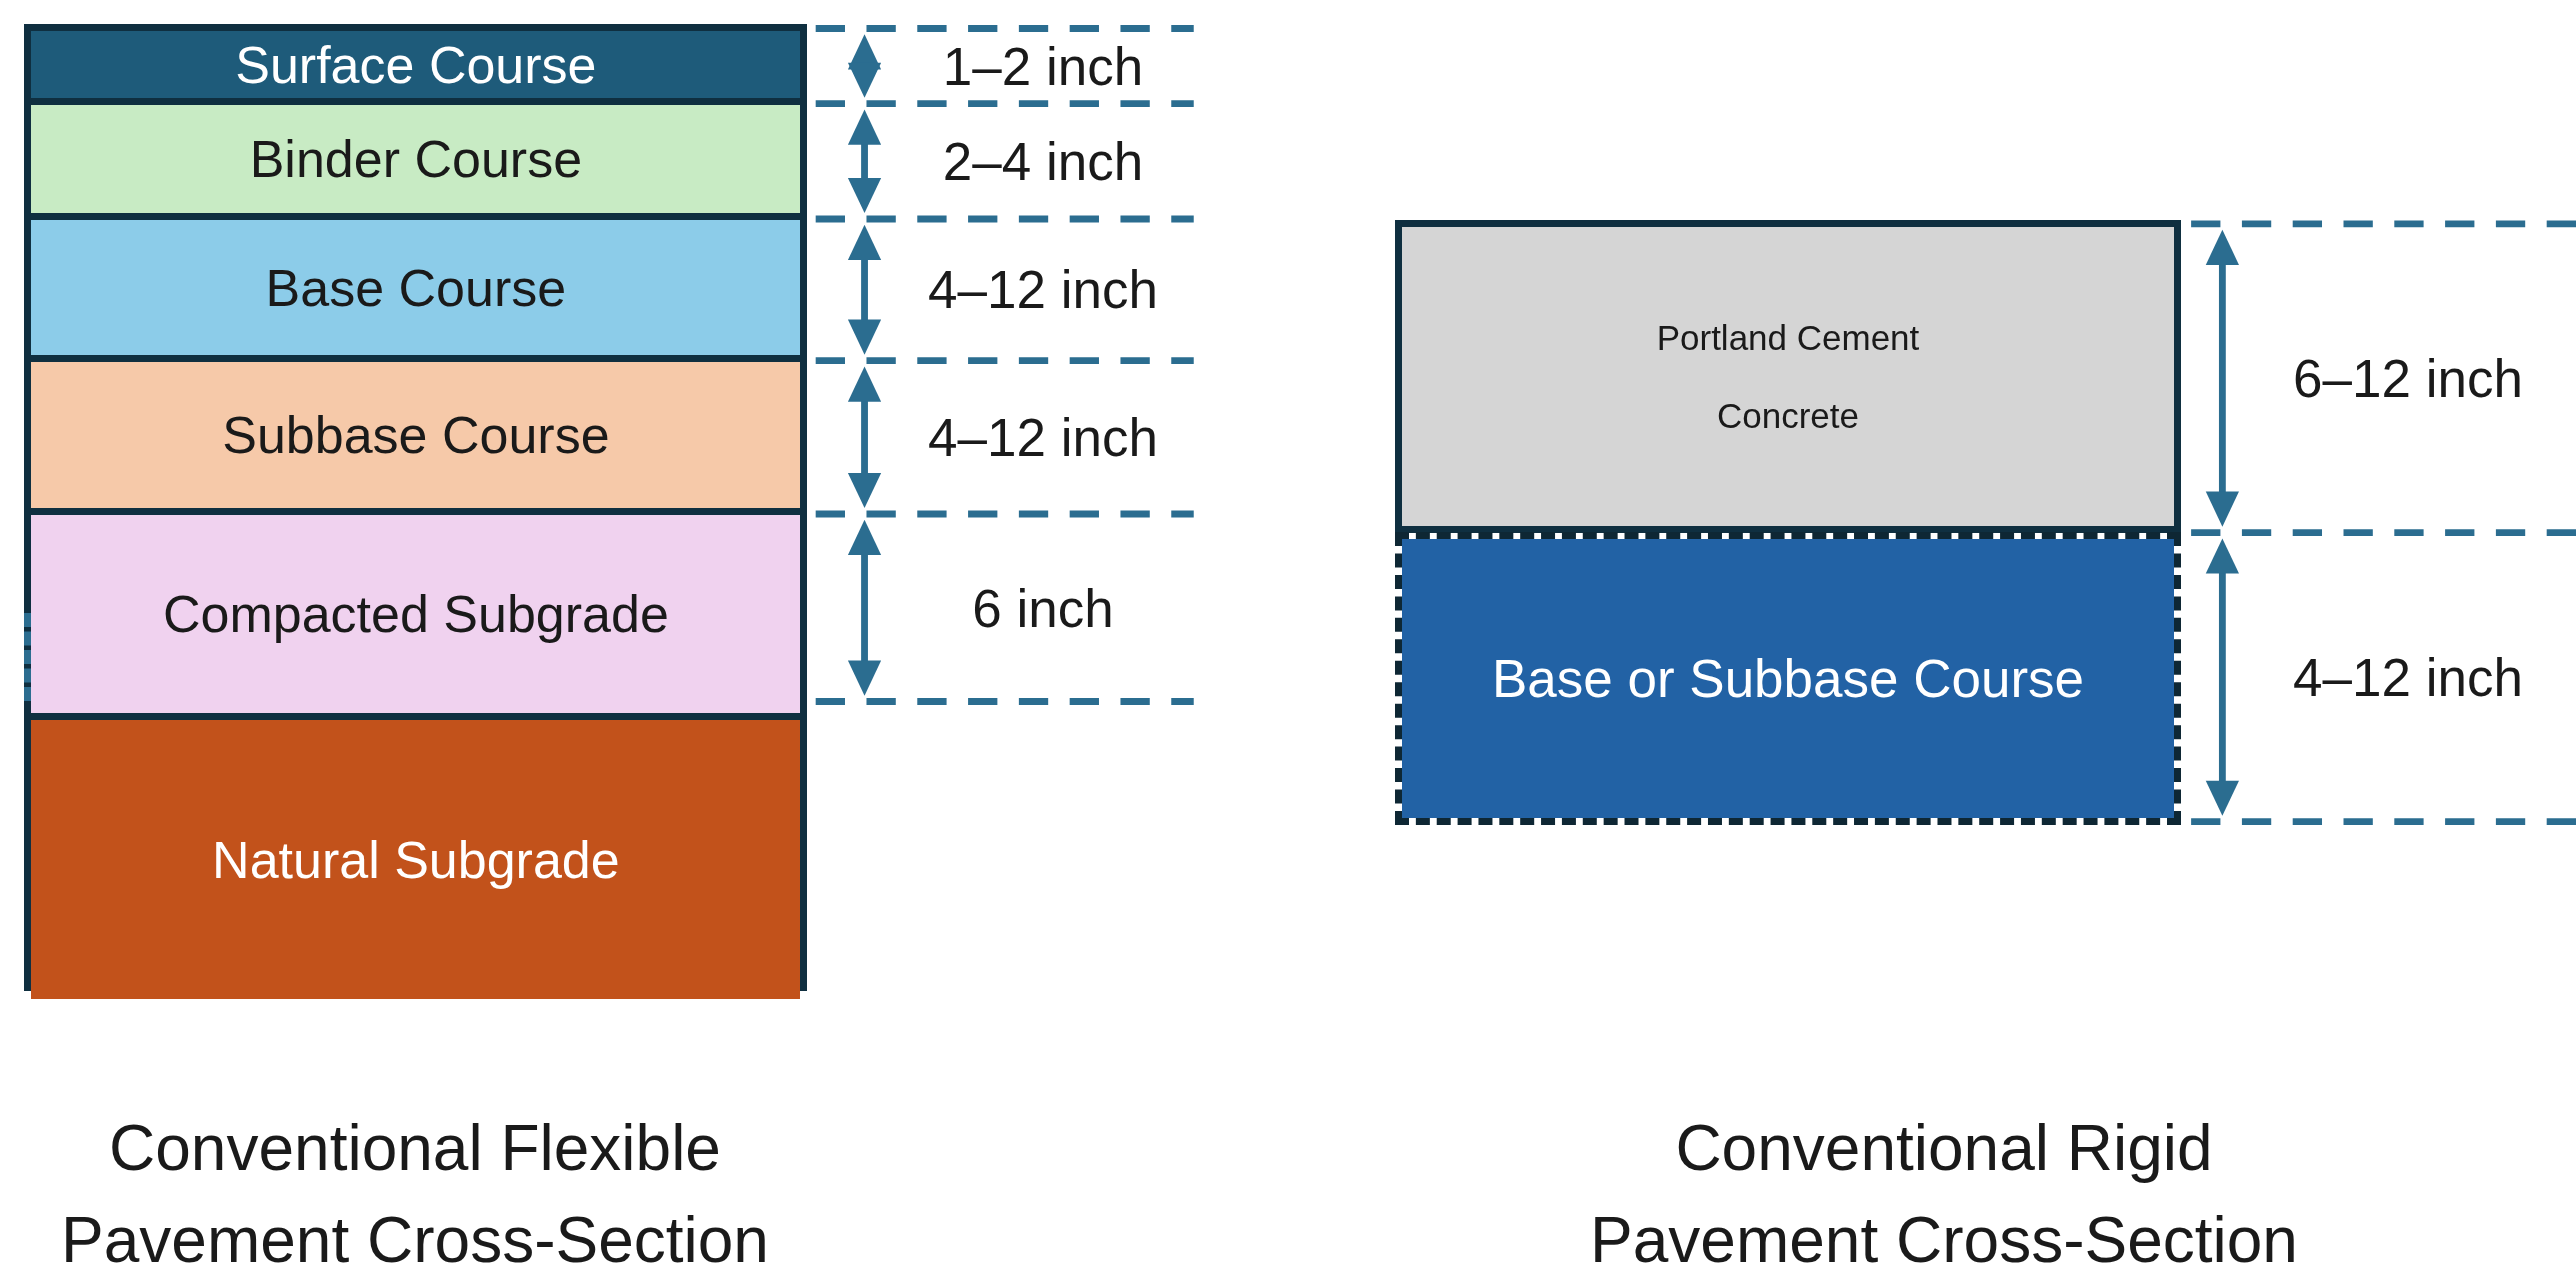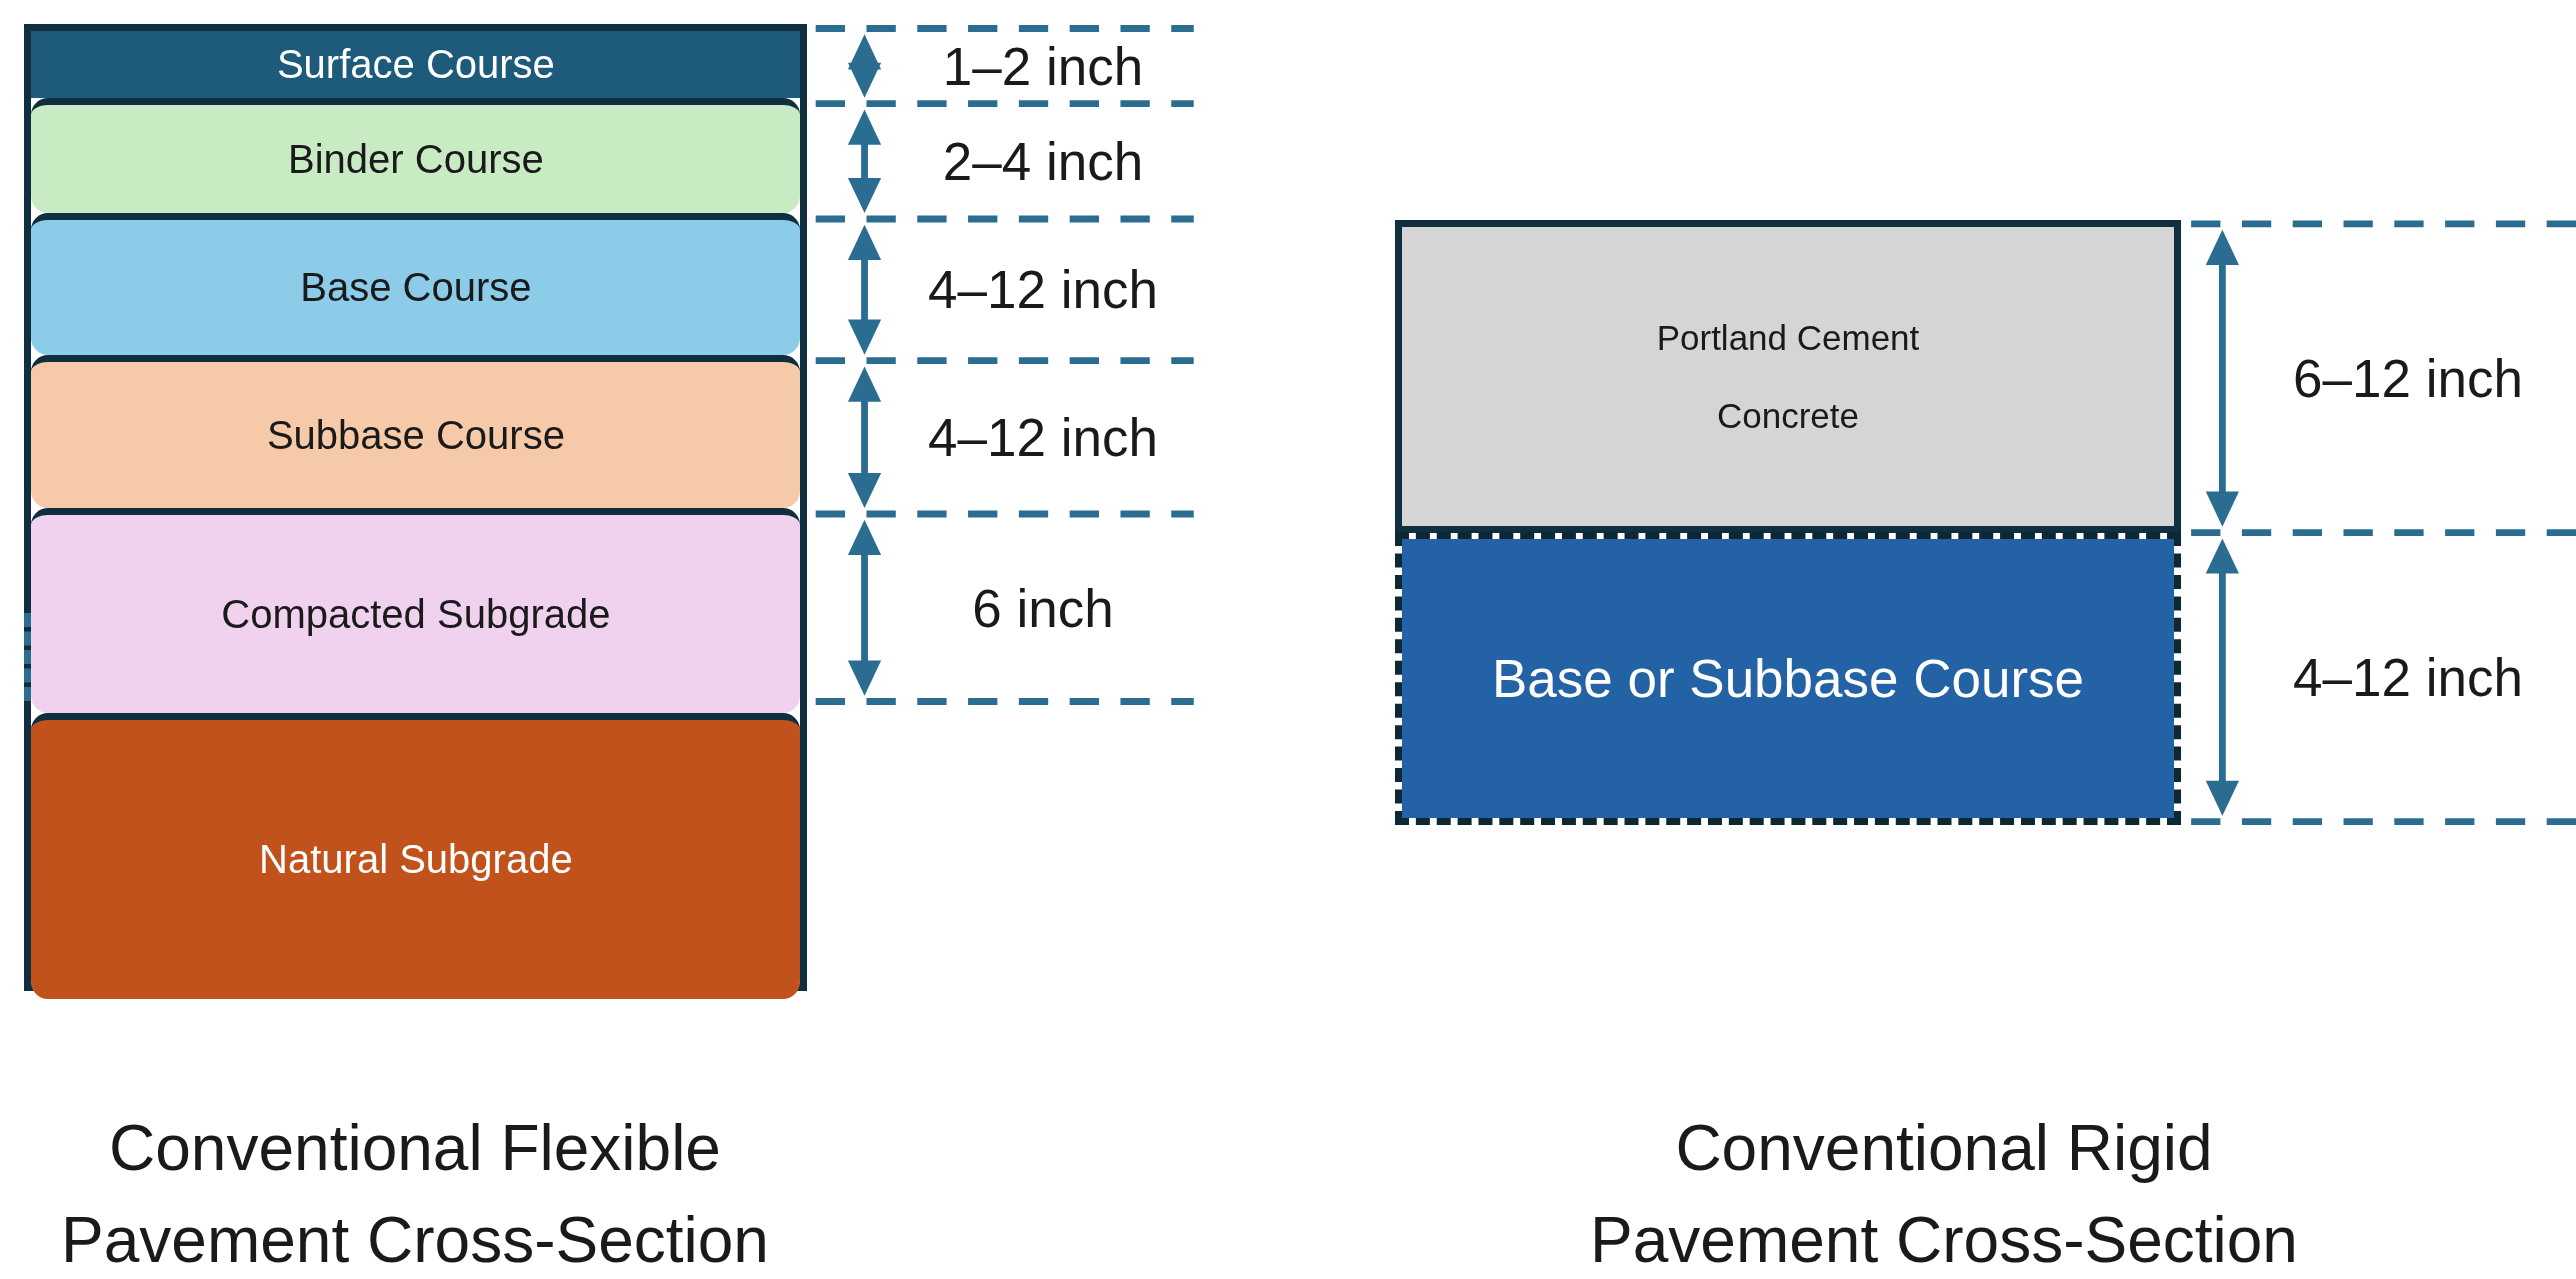--- a/index.html
+++ b/index.html
@@ -20,25 +20,25 @@
   
   .flex-stack{
     position:absolute;left:24.4px;top:24.4px;
     width:783px;height:967px;
     border:7.8px solid var(--layer-border);
     box-sizing:border-box;
     display:flex;flex-direction:column;
   }
   .layer{
     display:flex;align-items:center;justify-content:center;
-    font-size:40px;
+    font-size:52px;
     box-sizing:border-box;
     flex:0 0 auto;
   }
-  .layer + .layer{border-top:7.8px solid var(--layer-border);border-radius:17px;}
+  .layer + .layer{border-top:7.8px solid var(--layer-border);}
   .h-surface{height:67px;}
   .h-binder{height:115px;}
   .h-base{height:142px;}
   .h-subbase{height:153px;}
   .h-compacted{height:205px;}
   .h-natural{height:286px;}
 
   
   .stray-dash{
     position:absolute;left:24.4px;top:613px;height:88px;width:0;

